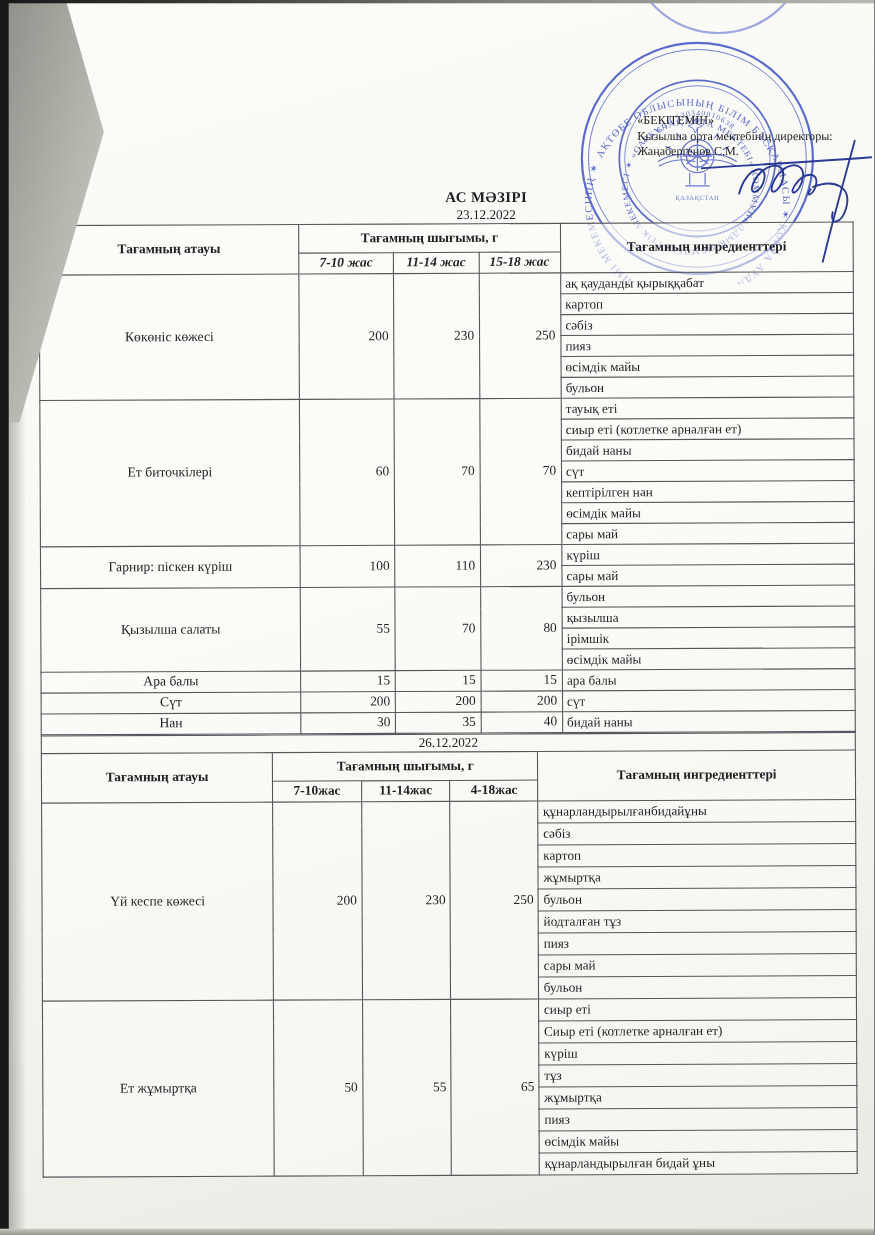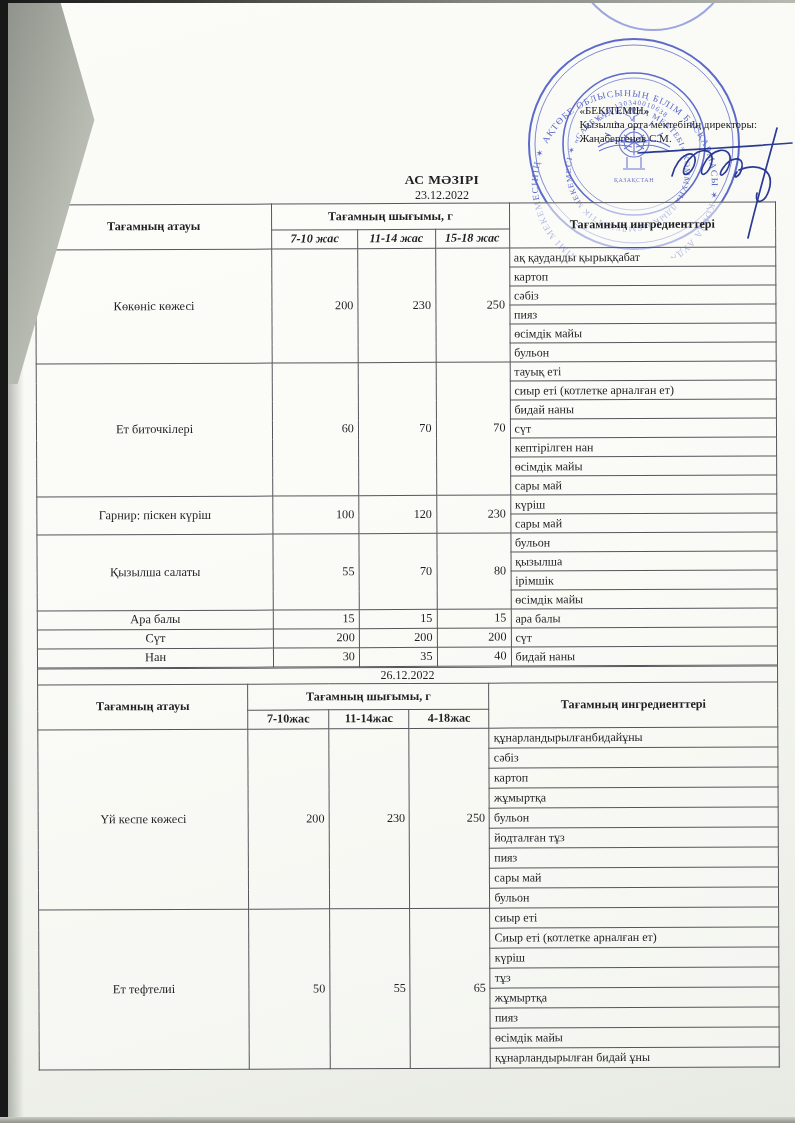--- a/index.html
+++ b/index.html
@@ -183,21 +183,21 @@
             </tr>
             <tr>
               <td class="c-ingr">өсімдік майы</td>
             </tr>
             <tr>
               <td class="c-ingr">сары май</td>
             </tr>
             <tr>
               <td class="c-name" rowspan="2">Гарнир: піскен күріш</td>
               <td class="c-port" rowspan="2">100</td>
-              <td class="c-port" rowspan="2">120</td>
+              <td class="c-port" rowspan="2">110</td>
               <td class="c-port" rowspan="2">230</td>
               <td class="c-ingr">күріш</td>
             </tr>
             <tr>
               <td class="c-ingr">сары май</td>
             </tr>
             <tr>
               <td class="c-name" rowspan="4">Қызылша салаты</td>
               <td class="c-port" rowspan="4">55</td>
               <td class="c-port" rowspan="4">70</td>
@@ -287,21 +287,21 @@
             <tr>
               <td class="c-ingr">пияз</td>
             </tr>
             <tr>
               <td class="c-ingr">сары май</td>
             </tr>
             <tr>
               <td class="c-ingr">бульон</td>
             </tr>
             <tr>
-              <td class="c-name" rowspan="8">Ет тефтелиі</td>
+              <td class="c-name" rowspan="8">Ет жұмыртқа</td>
               <td class="c-port" rowspan="8">50</td>
               <td class="c-port" rowspan="8">55</td>
               <td class="c-port" rowspan="8">65</td>
               <td class="c-ingr">сиыр еті</td>
             </tr>
             <tr>
               <td class="c-ingr">Сиыр еті (котлетке арналған ет)</td>
             </tr>
             <tr>
               <td class="c-ingr">күріш</td>

